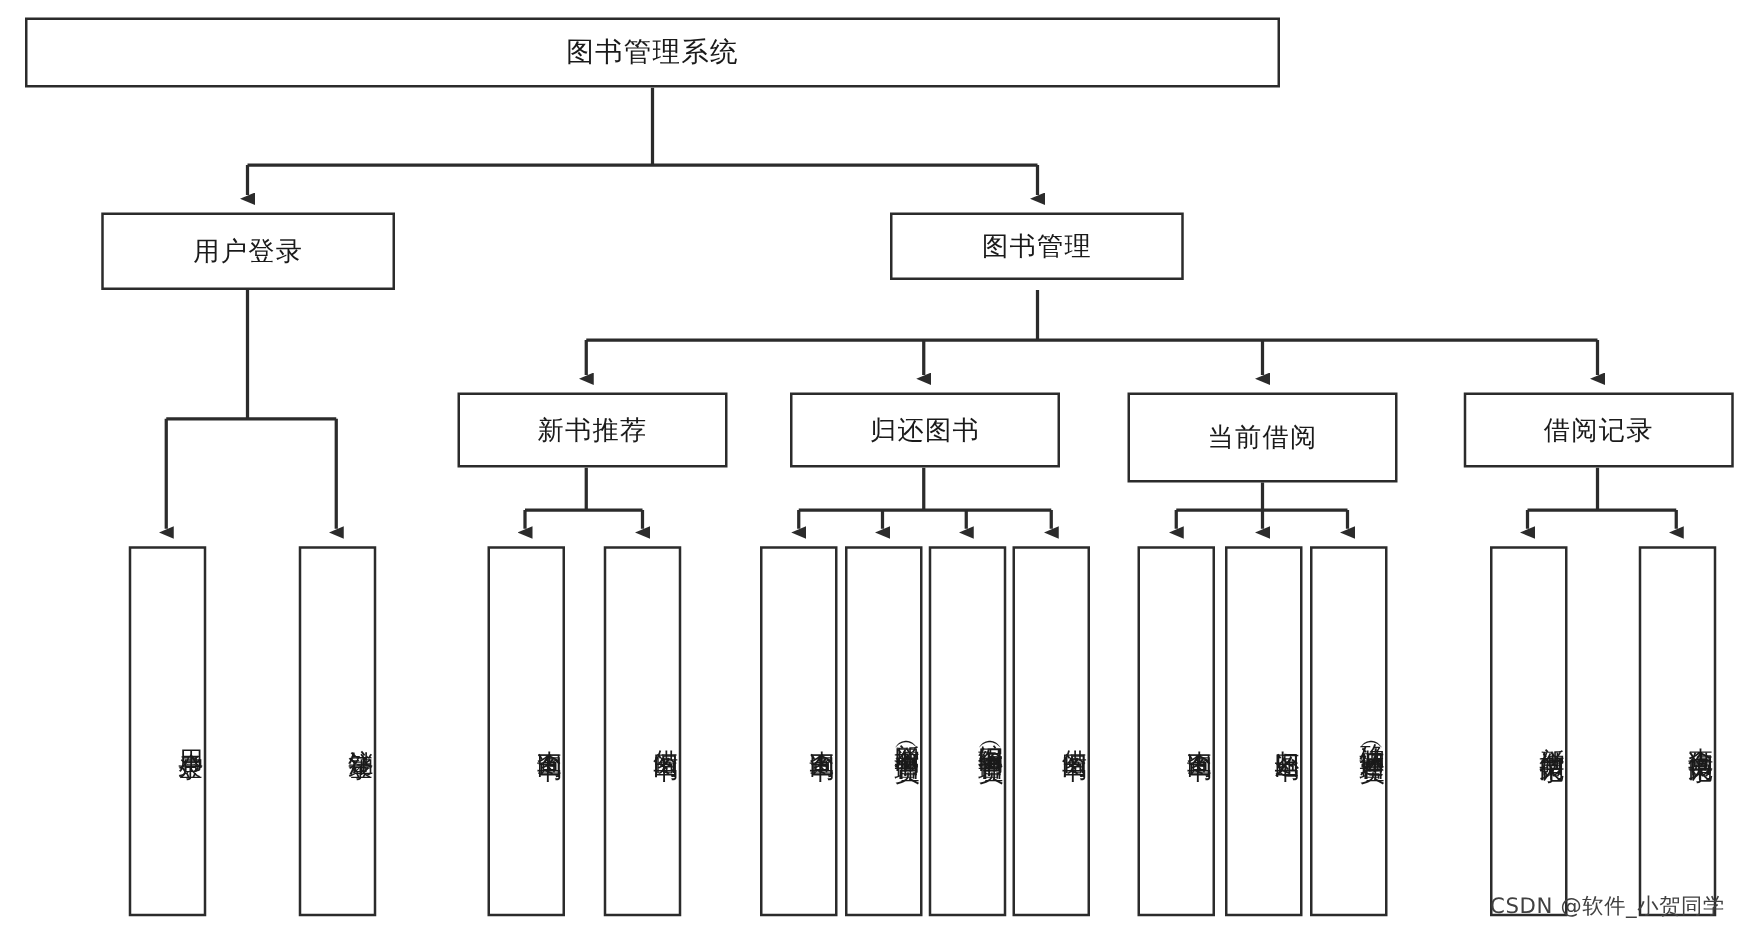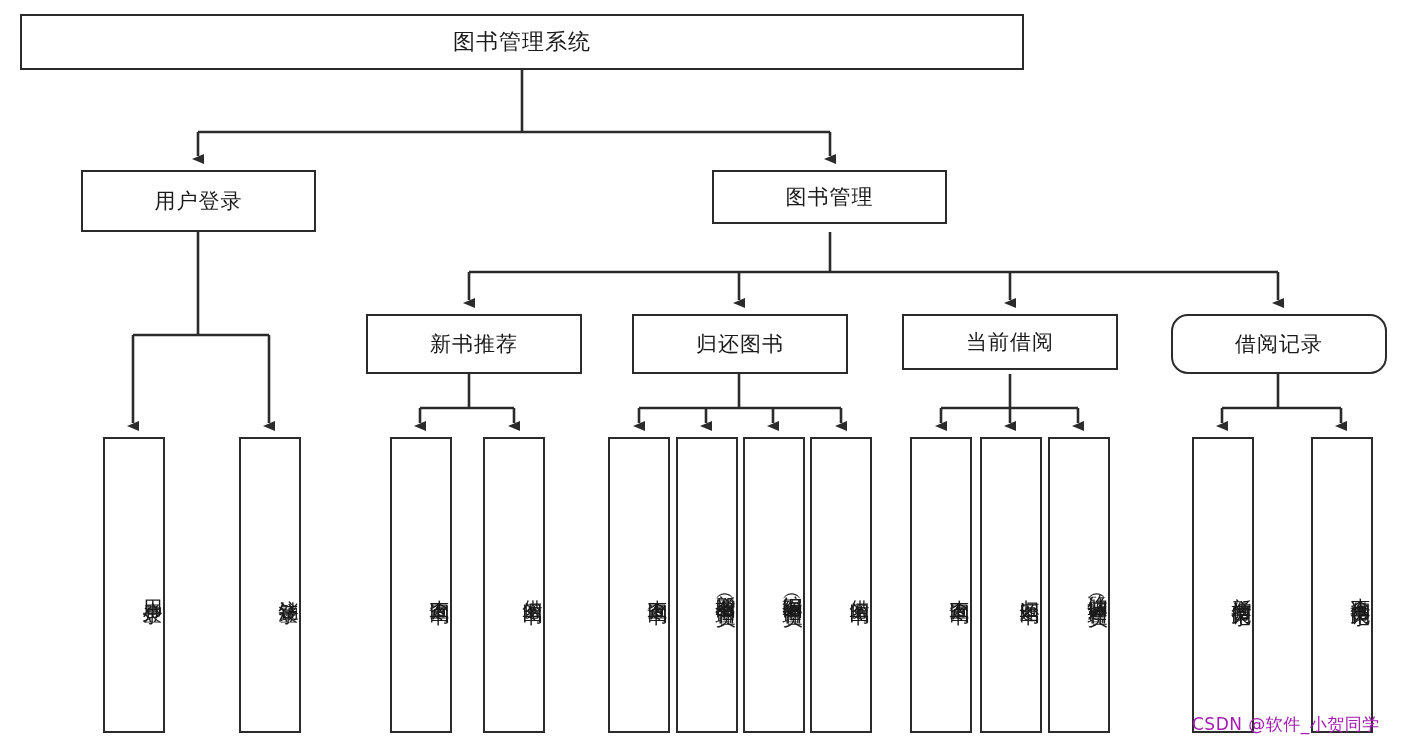--- a/index.html
+++ b/index.html
@@ -56,21 +56,21 @@
     white-space: nowrap;
   }
   .node.root {
     font-size: 22px;
   }
   .watermark {
     position: absolute;
     left: 1192px;
     top: 713px;
     font-size: 17px;
-    color: #a21caf;
+    color: #404040;
     white-space: nowrap;
     letter-spacing: 0.5px;
   }
 </style>
 </head>
 <body>
 
 <div id="canvas">
 
   <svg class="connectors" viewBox="0 0 1405 747" xmlns="http://www.w3.org/2000/svg">
@@ -133,24 +133,24 @@
   <div class="node horiz" style="left:712px; top:170px; width:235px; height:54px;">
     <span>图书管理</span>
   </div>
 
   <div class="node horiz" style="left:366px; top:314px; width:216px; height:60px;">
     <span>新书推荐</span>
   </div>
   <div class="node horiz" style="left:632px; top:314px; width:216px; height:60px;">
     <span>归还图书</span>
   </div>
-  <div class="node horiz" style="left:902px; top:314px; width:216px; height:56px;">
+  <div class="node horiz" style="left:902px; top:314px; width:216px; height:72px;">
     <span>当前借阅</span>
   </div>
-  <div class="node horiz" style="left:1171px; top:314px; width:216px; height:60px;border-radius:17px;">
+  <div class="node horiz" style="left:1171px; top:314px; width:216px; height:60px;">
     <span>借阅记录</span>
   </div>
 
   <div class="node vert" style="left:103px; top:437px; width:62px; height:296px;">
     <span class="vtext">用户登录</span>
   </div>
   <div class="node vert" style="left:239px; top:437px; width:62px; height:296px;">
     <span class="vtext">注销登录</span>
   </div>
 

